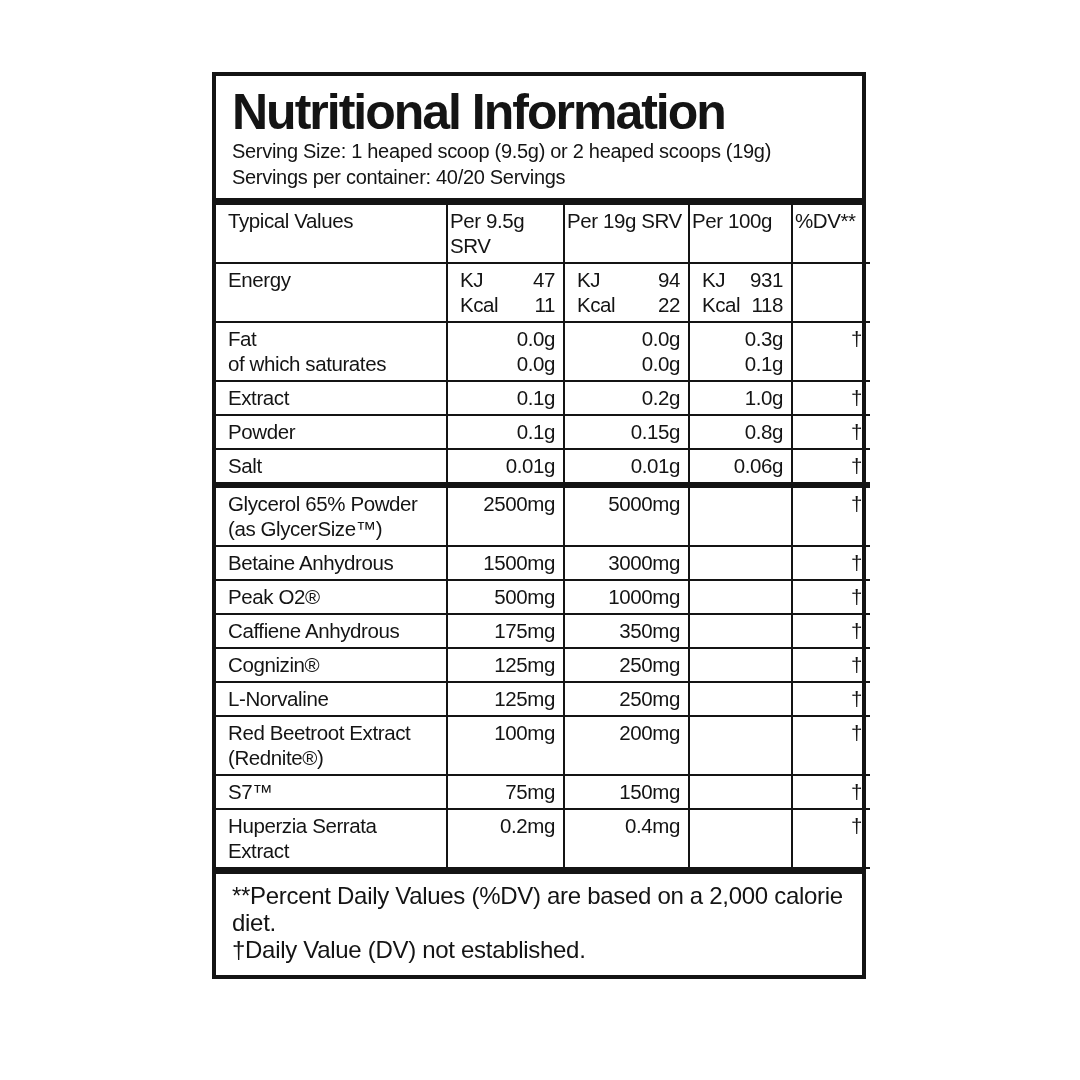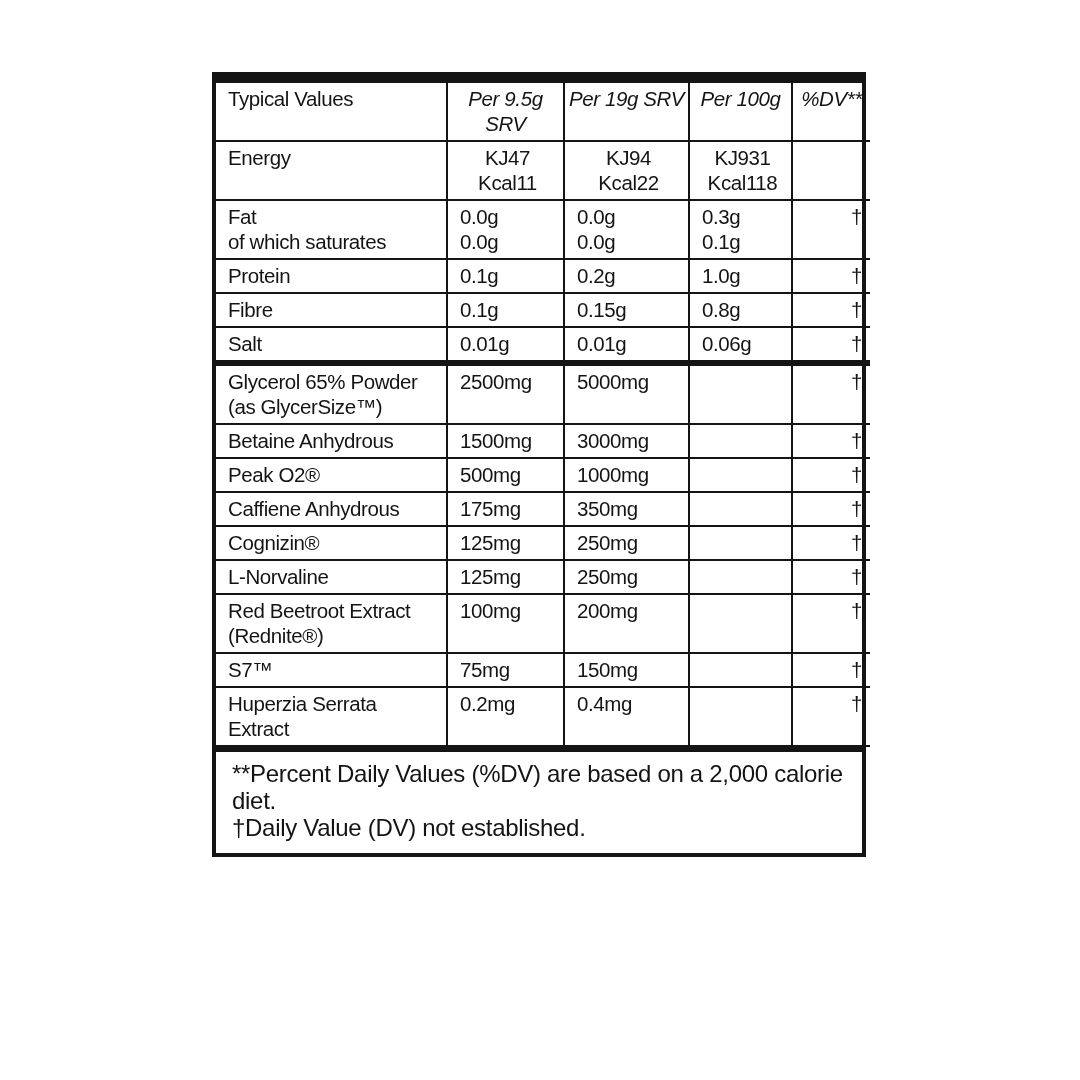--- a/index.html
+++ b/index.html
@@ -44,26 +44,26 @@
     vertical-align: top;
     padding: 3px 8px 4px 12px;
     line-height: 25px;
     overflow: hidden;
   }
   table.nutrition th:first-child, table.nutrition td:first-child { border-left: 0; }
   table.nutrition th:last-child, table.nutrition td:last-child { border-right: 0; }
   table.nutrition thead th { border-top: 0; }
 
   thead th { text-align: left; padding-top: 5px; padding-bottom: 6px; }
-  thead th.c-center { text-align: center; padding-left: 2px; padding-right: 2px; font-style: italic; }
-
-  td.num { text-align: left; padding-right: 10px; }
+  thead th.c-center { text-align: left; padding-left: 2px; padding-right: 2px; }
+
+  td.num { text-align: right; padding-right: 10px; }
   td.dv  { text-align: right; padding-right: 16px; }
 
-  .energy-line { display: flex; justify-content: center; }
+  .energy-line { display: flex; justify-content: space-between; }
   .energy-line .unit { text-align: left; }
   .energy-line .val  { text-align: right; }
 
   tr.thick-below td { border-bottom-width: 6px; }
 
   .sub-line { display: block; }
 
   .footnotes {
     border-top: 5px solid #141414;
     padding: 8px 14px 12px 16px;
@@ -72,20 +72,25 @@
     font-size: 24px;
     letter-spacing: -0.3px;
     line-height: 27px;
   }
 </style>
 </head>
 <body>
 
 <div class="label-box">
 
+  <div class="title-block">
+    <h1>Nutritional Information</h1>
+    <p>Serving Size: 1 heaped scoop (9.5g) or 2 heaped scoops (19g)</p>
+    <p>Servings per container: 40/20 Servings</p>
+  </div>
 
   <div class="thick-divider"></div>
 
   <table class="nutrition">
     <colgroup>
       <col style="width: 231px">
       <col style="width: 117px">
       <col style="width: 125px">
       <col style="width: 103px">
       <col style="width: 78px">
@@ -150,36 +155,36 @@
             <span class="sub-line">0.0g</span>
           </td>
           <td class="num">
             <span class="sub-line">0.3g</span>
             <span class="sub-line">0.1g</span>
           </td>
           <td class="dv">†</td>
         </tr>
         <tr>
           <td>
-            <span class="sub-line">Protein</span>
+            <span class="sub-line">Extract</span>
           </td>
           <td class="num">
             <span class="sub-line">0.1g</span>
           </td>
           <td class="num">
             <span class="sub-line">0.2g</span>
           </td>
           <td class="num">
             <span class="sub-line">1.0g</span>
           </td>
           <td class="dv">†</td>
         </tr>
         <tr>
           <td>
-            <span class="sub-line">Fibre</span>
+            <span class="sub-line">Powder</span>
           </td>
           <td class="num">
             <span class="sub-line">0.1g</span>
           </td>
           <td class="num">
             <span class="sub-line">0.15g</span>
           </td>
           <td class="num">
             <span class="sub-line">0.8g</span>
           </td>

